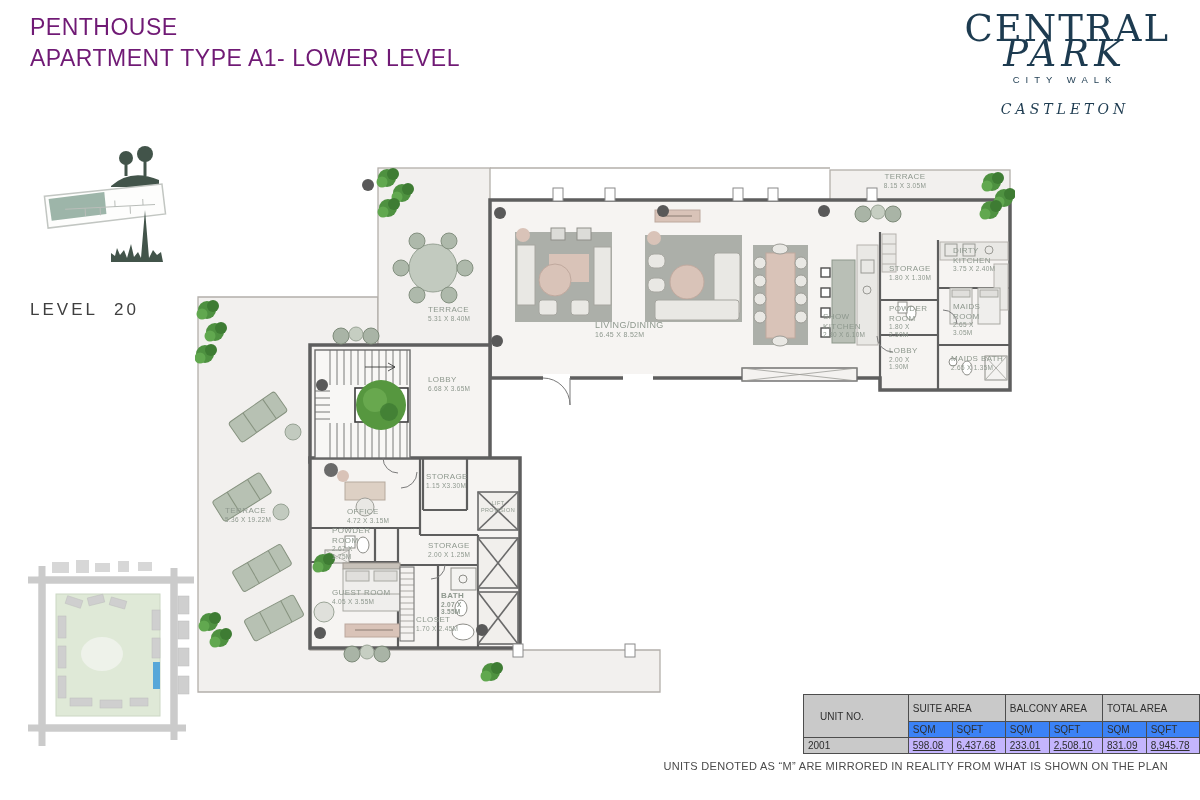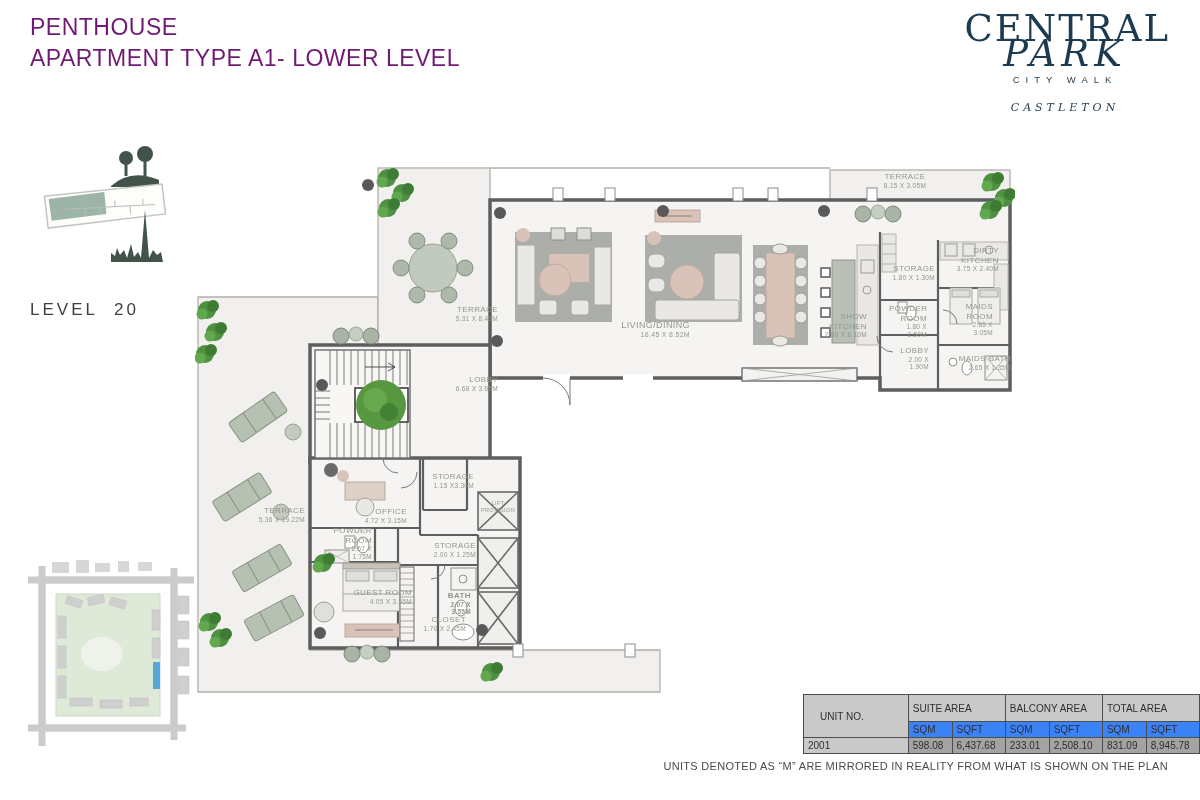--- a/index.html
+++ b/index.html
@@ -7,39 +7,39 @@
          font-family:"Liberation Sans",sans-serif;}
   
   #title{position:absolute;left:30px;top:12px;font-size:23px;line-height:1.35;color:#701a75;
          letter-spacing:.5px;}
   
   #logo{position:absolute;left:960px;top:10px;width:210px;text-align:center;color:#1d3b50;}
   #logo .w1{font-family:"DejaVu Serif",serif;font-size:37px;letter-spacing:2px;line-height:1;text-align:right;}
   #logo .w2{font-family:"DejaVu Serif",serif;font-style:italic;font-size:37px;letter-spacing:5px;line-height:1;
             margin-top:-12px;}
   #logo .tag{font-size:9.5px;letter-spacing:6px;margin-top:2px;}
-  #logo .brand{font-family:"DejaVu Serif",serif;font-style:italic;font-size:11px;letter-spacing:4px;margin-top:16px;}
+  #logo .brand{font-family:"DejaVu Serif",serif;font-style:italic;font-size:14px;letter-spacing:4px;margin-top:16px;}
   
   #level-label{position:absolute;left:30px;top:300px;font-size:17px;letter-spacing:3px;word-spacing:9px;color:#3f3f3f;}
   
   #plan{position:absolute;left:195px;top:160px;width:820px;height:540px;}
   #plan svg{position:absolute;left:0;top:0;}
-  .room-label{position:absolute;color:#8e988e;text-align:right;line-height:1.2;z-index:5;}
+  .room-label{position:absolute;color:#8e988e;text-align:left;line-height:1.2;z-index:5;}
   .room-label .rname{display:block;font-size:8px;letter-spacing:.4px;}
   .room-label .rdims{display:block;font-size:6.5px;letter-spacing:.3px;}
   .room-label.center{text-align:center;}
   .room-label.big .rname{font-size:9px;}
   .room-label.big .rdims{font-size:7px;}
   .room-label.tiny .rname{font-size:5.5px;}
   
   #area-table{position:absolute;left:803px;top:694px;border-collapse:collapse;font-size:10px;color:#2e2e2e;}
   #area-table td{border:1px solid #4d4d4d;padding:1px 4px;vertical-align:middle;}
   #area-table .hd{background:#c9c9c9;}
   #area-table .sub{background:#3b82f6;}
-  #area-table .val{background:#a3a3a3;}
+  #area-table .val{background:#c4b5fd;text-decoration:underline;}
   #area-table tr.r1 td{height:24px;}
   #area-table tr.r2 td,#area-table tr.r3 td{height:13px;}
   #disclaimer{position:absolute;left:568px;top:760px;width:600px;text-align:right;font-size:11px;
               letter-spacing:.3px;color:#4a4a4a;}
 </style>
 </head>
 <body>
 
 <div id="stage">
 

